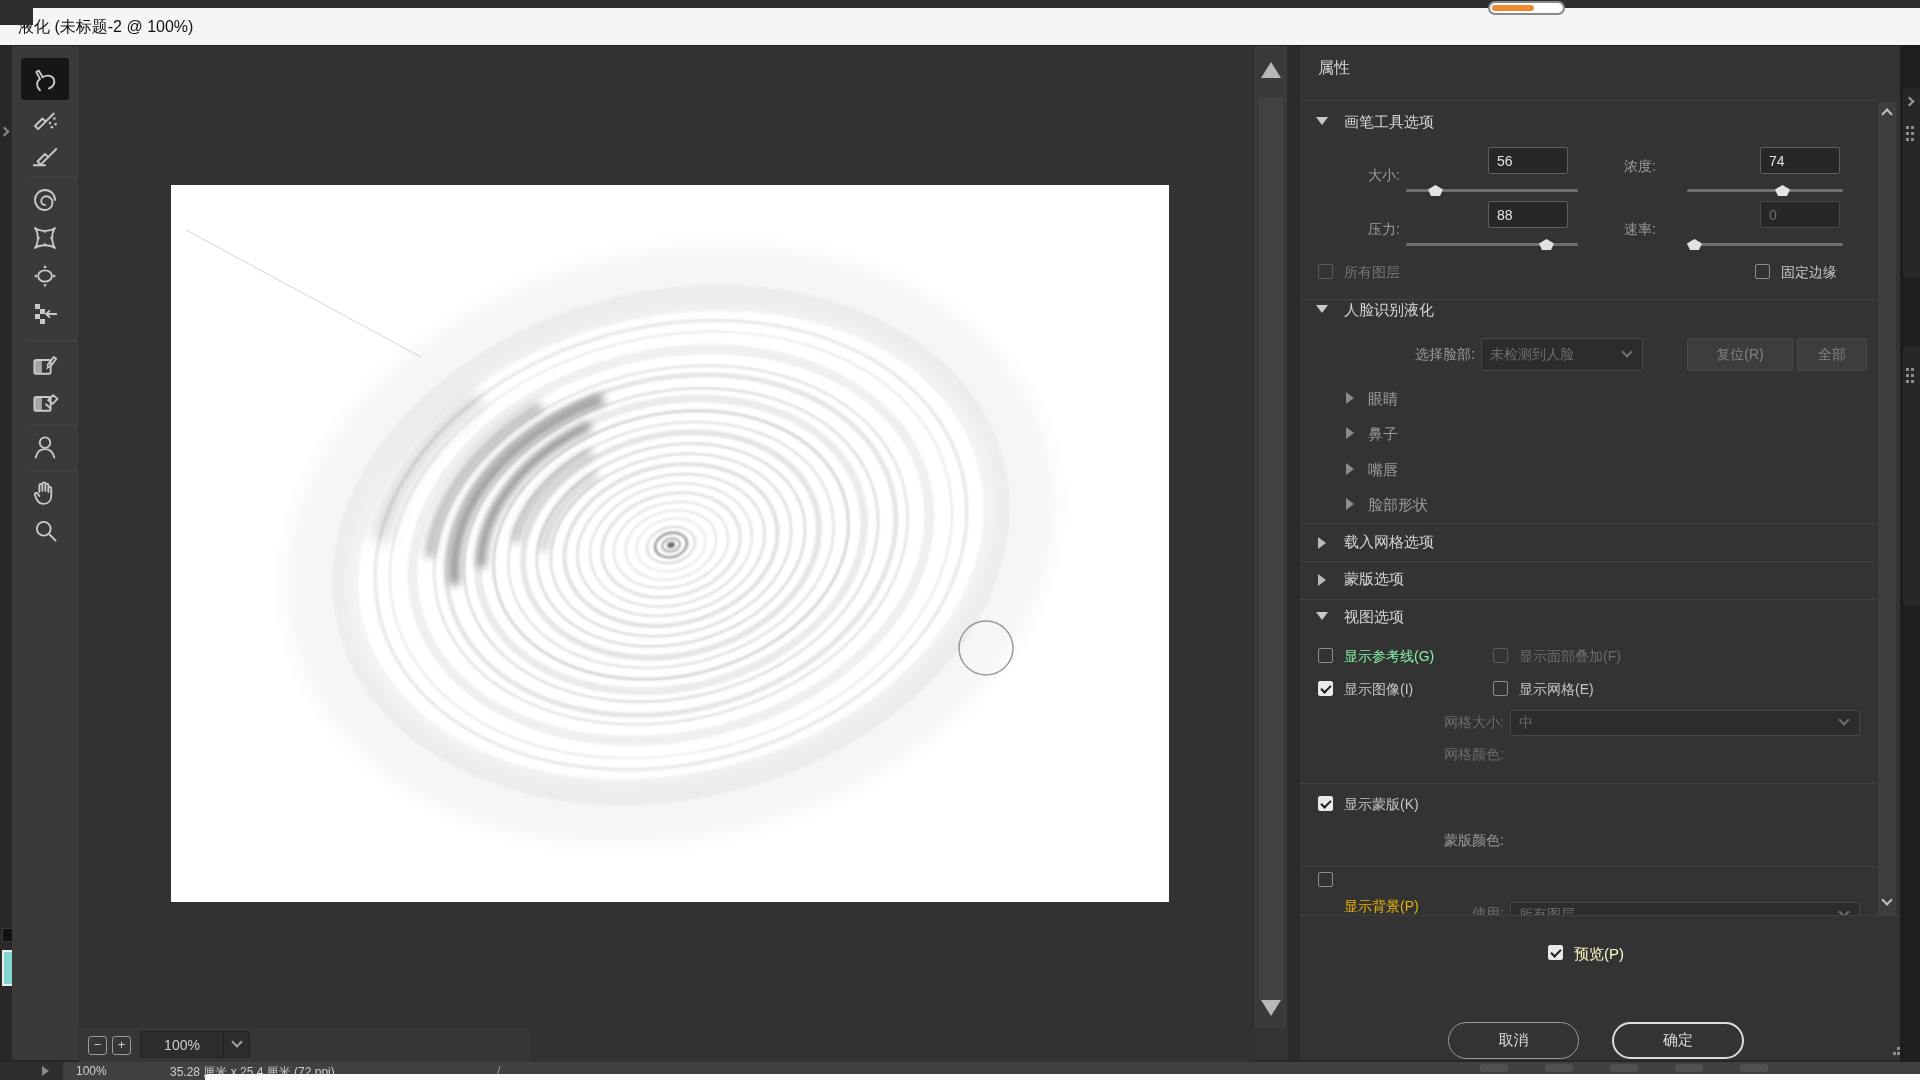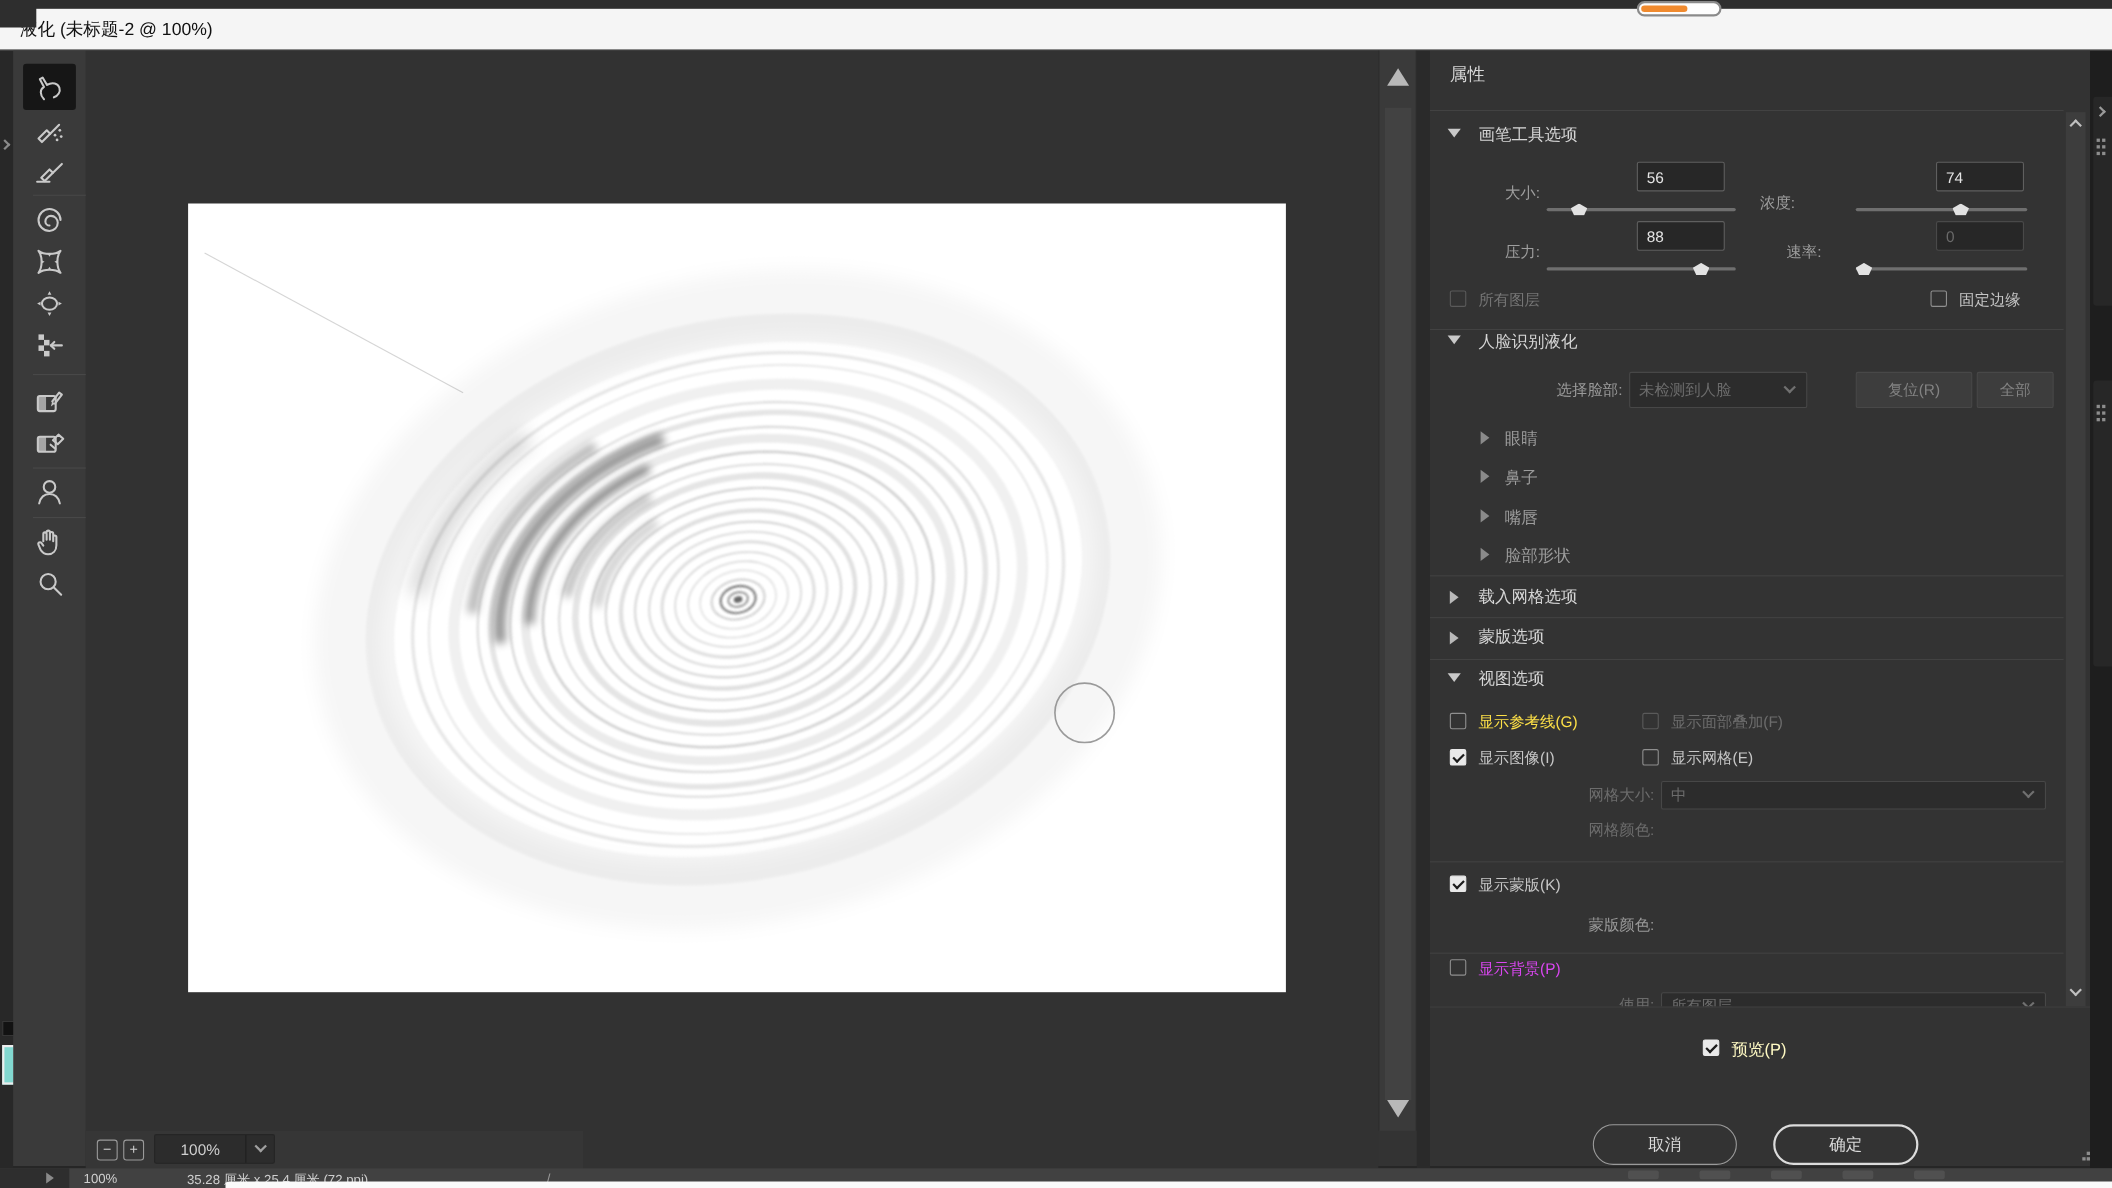--- a/index.html
+++ b/index.html
@@ -253,21 +253,21 @@
 
     <span class="lbl" style="left:20px;top:121px;width:80px;text-align:right">大小:</span>
     <div class="inp" style="left:188px;top:101px">
         <span>56</span>
       </div>
     <div class="slider" style="left:106px;top:137px;width:172px">
       <div class="track"></div>
       <div class="thumb" style="left:22px"></div>
     </div>
 
-    <span class="lbl" style="left:300px;top:130px;width:80px;text-align:left">浓度:</span>
+    <span class="lbl" style="left:300px;top:112px;width:80px;text-align:center">浓度:</span>
     <div class="inp" style="left:460px;top:101px">
         <span>74</span>
       </div>
     <div class="slider" style="left:387px;top:137px;width:156px">
       <div class="track"></div>
       <div class="thumb" style="left:88px"></div>
     </div>
 
     <span class="lbl" style="left:20px;top:175px;width:80px;text-align:right">压力:</span>
     <div class="inp" style="left:188px;top:155px">
@@ -321,21 +321,21 @@
     <div class="div" style="top:515px"></div>
 
     <div class="tri-r" style="left:18px;top:528px"></div>
     <span class="sec" style="left:44px;top:524px">蒙版选项</span>
     <div class="div" style="top:553px"></div>
 
     <div class="tri-d" style="left:16px;top:566px"></div>
     <span class="sec" style="left:44px;top:562px">视图选项</span>
 
     <div class="cb" style="left:18px;top:602px"></div>
-    <span class="lbl" style="left:44px;top:602px;color:#fde047">显示参考线(G)</span>
+    <span class="lbl" style="left:44px;top:602px;color:#86efac">显示参考线(G)</span>
     <div class="cb dis" style="left:193px;top:602px"></div>
     <span class="lbl" style="left:219px;top:602px;color:#6c6c6c">显示面部叠加(F)</span>
 
     <div class="cb on" style="left:18px;top:635px"></div>
     <span class="lbl" style="left:44px;top:635px;color:#c6c6c6">显示图像(I)</span>
     <div class="cb" style="left:193px;top:635px"></div>
     <span class="lbl" style="left:219px;top:635px;color:#c6c6c6">显示网格(E)</span>
 
     <span class="lbl" style="left:104px;top:668px;width:100px;text-align:right;color:#6c6c6c">网格大小:</span>
     <div class="dd dis" style="left:210px;top:664px;width:350px;height:26px">
@@ -348,21 +348,21 @@
     <div class="div" style="top:737px"></div>
 
     <div class="cb on" style="left:18px;top:750px"></div>
     <span class="lbl" style="left:44px;top:750px;color:#c6c6c6">显示蒙版(K)</span>
 
     <span class="lbl" style="left:104px;top:786px;width:100px;text-align:right;color:#9a9a9a">蒙版颜色:</span>
 
     <div class="div" style="top:820px"></div>
 
     <div class="cb" style="left:18px;top:826px"></div>
-    <span class="lbl" style="left:44px;top:826px;color:#d946ef">显示背景(P)</span>
+    <span class="lbl" style="left:44px;top:852px;color:#eab308">显示背景(P)</span>
 
     <span class="lbl" style="left:104px;top:859px;width:100px;text-align:right;color:#6c6c6c">使用:</span>
     <div class="dd dis" style="left:210px;top:856px;width:350px;height:26px">
       <span>所有图层</span>
       <div class="chev dim"></div>
     </div>
 
     <div class="abs" style="left:578px;top:56px;width:18px;height:813px;background:#3d3d3d"></div>
     <div class="abs" style="left:583px;top:64px;width:8px;height:8px;border-left:2px solid #c0c0c0;border-top:2px solid #c0c0c0;transform:rotate(45deg)"></div>
     <div class="abs" style="left:583px;top:850px;width:8px;height:8px;border-right:2px solid #c0c0c0;border-bottom:2px solid #c0c0c0;transform:rotate(45deg)"></div>

